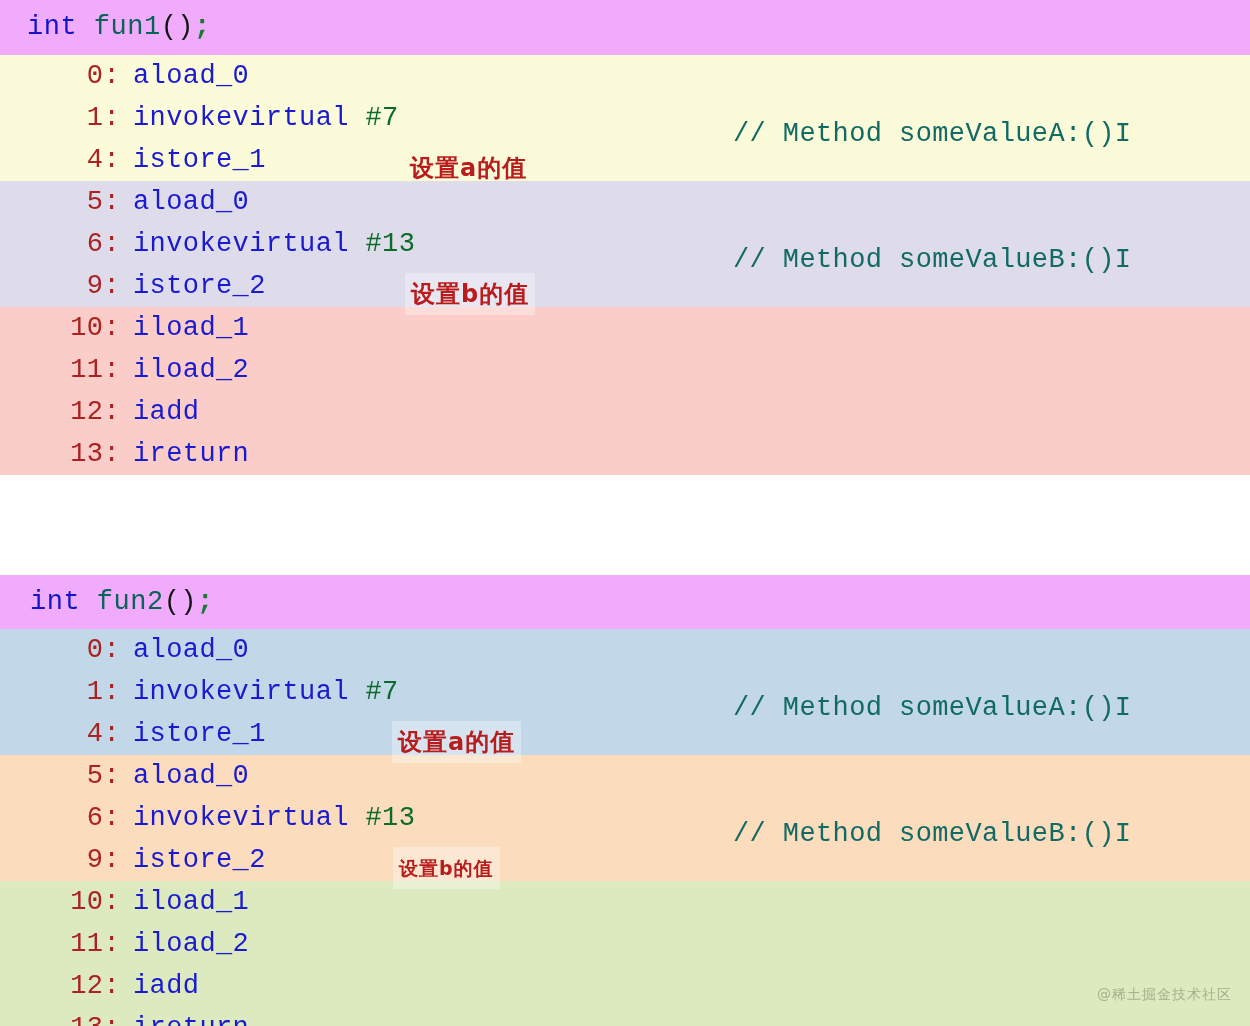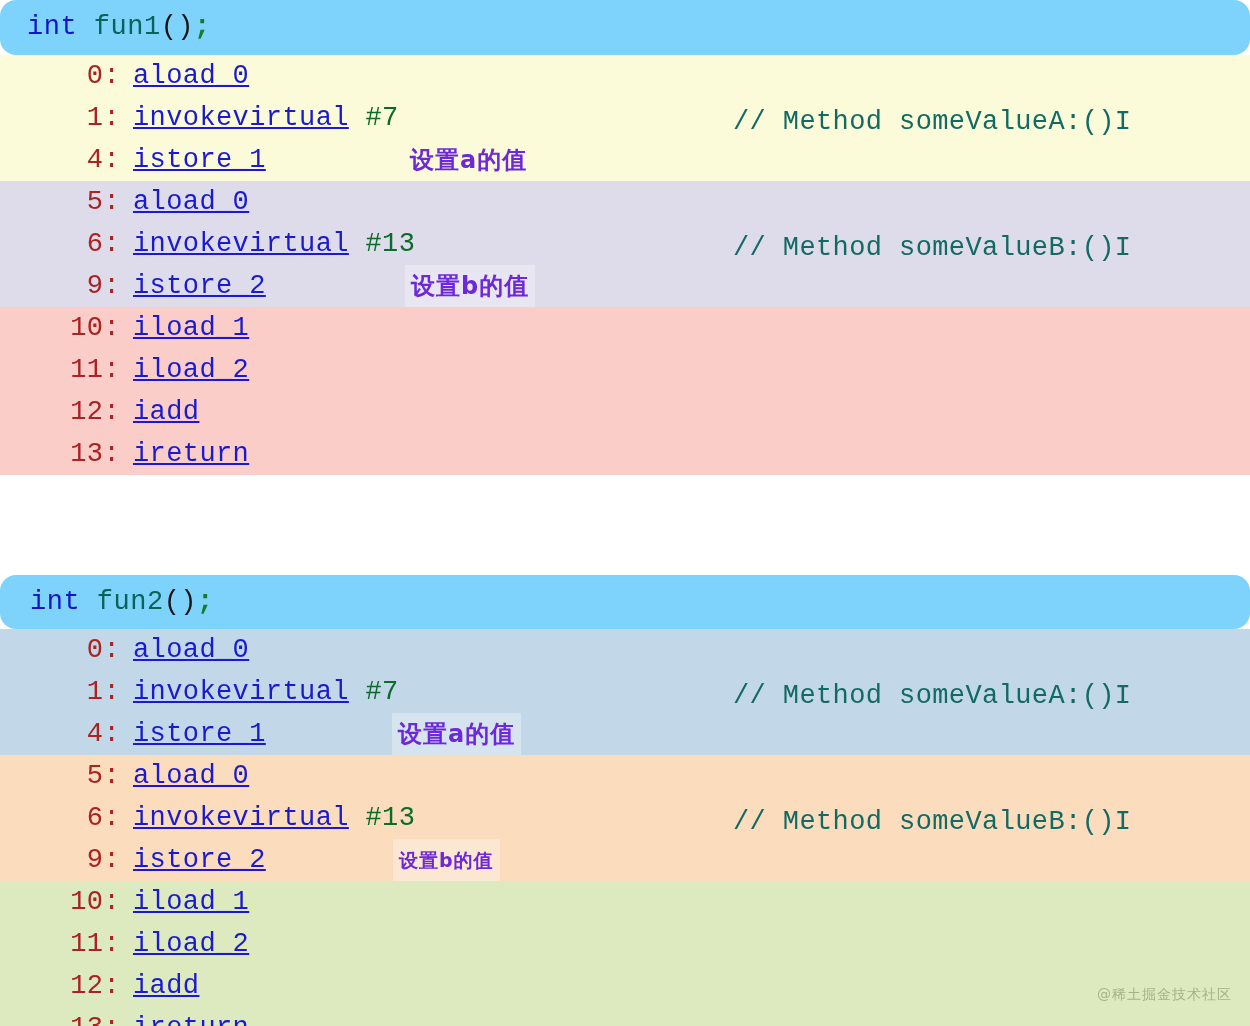--- a/index.html
+++ b/index.html
@@ -22,23 +22,22 @@
     height: 1026px;
   }
 
   
   .sig-line {
     height: 55px;
     line-height: 55px;
     padding-left: 27px;
     font-size: 27px;
     letter-spacing: 0.5px;
-    background: #7dd3fc;
+    background: #f0abfc;
     white-space: pre;
-    border-radius: 16px;
   }
   .sig-line.second {
     height: 54px;
     line-height: 54px;
     padding-left: 30px;
   }
   .tok-type   { color: #1414c8; }
   .tok-name   { color: #0a6357; }
   .tok-paren  { color: #111111; }
   .tok-semi   { color: #177a2c; font-weight: bold; }
@@ -60,37 +59,36 @@
   .row .lineno {
     display: inline-block;
     width: 120px;
     text-align: right;
     color: #aa2222;
   }
   .row .mnemonic {
     display: inline-block;
     color: #1a1ad0;
     margin-left: 13px;
-    text-decoration: underline;
   }
   .row .operand {
     color: #0d6b2a;
   }
   .row .comment {
     position: absolute;
     left: 733px;
-    top: 4px;
+    top: 16px;
     color: #116a63;
   }
 
   
   .annot {
     position: absolute;
-    top: 0;
-    color: #6d28d9;
+    top: 8px;
+    color: #b91c1c;
     font-family: "DejaVu Sans", "Liberation Sans", sans-serif;
     font-weight: bold;
     letter-spacing: 1px;
   }
   .annot.big   { font-size: 24px; }
   .annot.small { font-size: 19px; }
   .annot.boxed {
     background: rgba(255,255,255,0.32);
     padding: 0 6px;
   }

